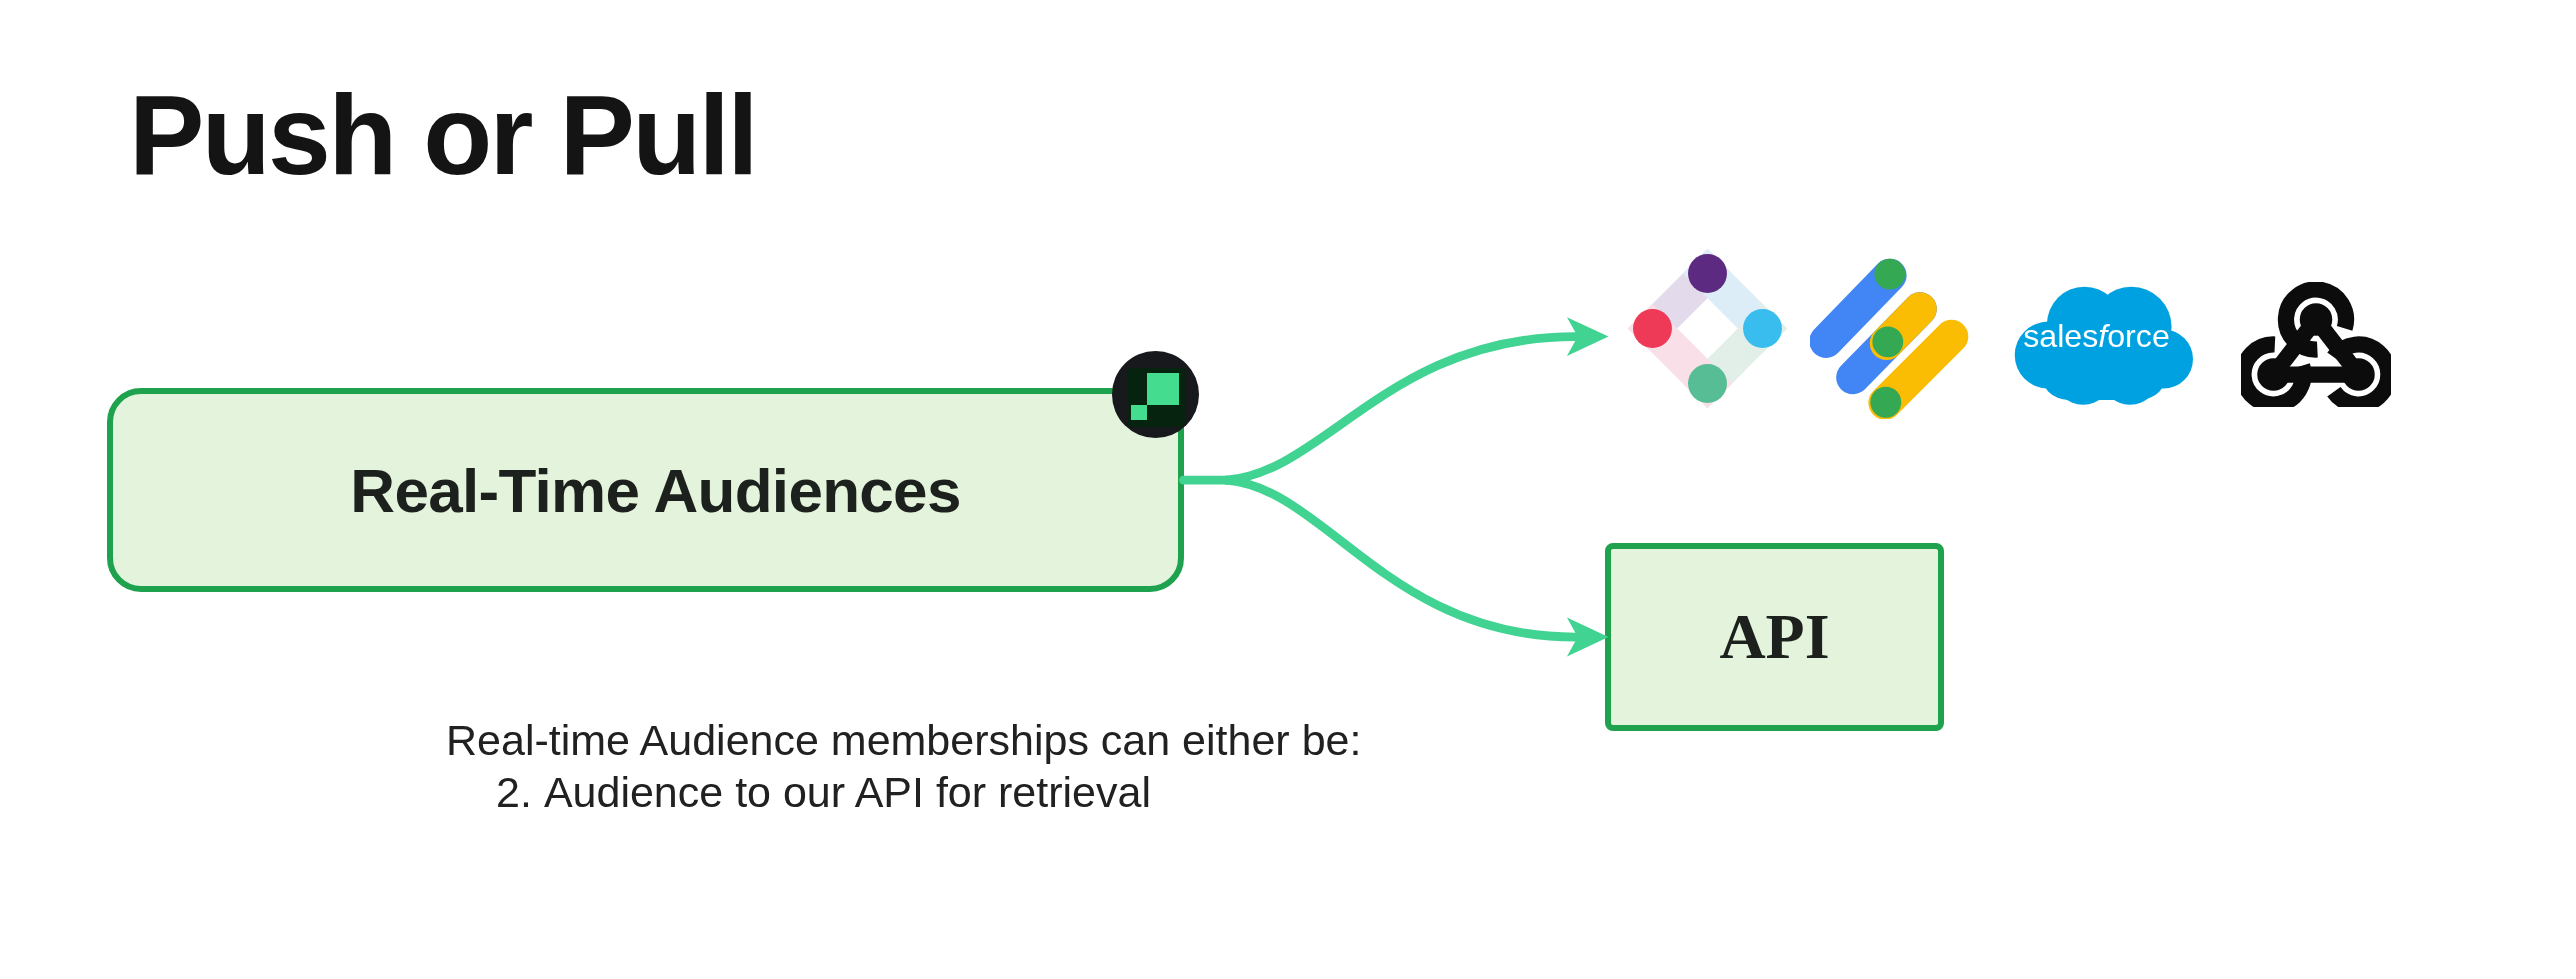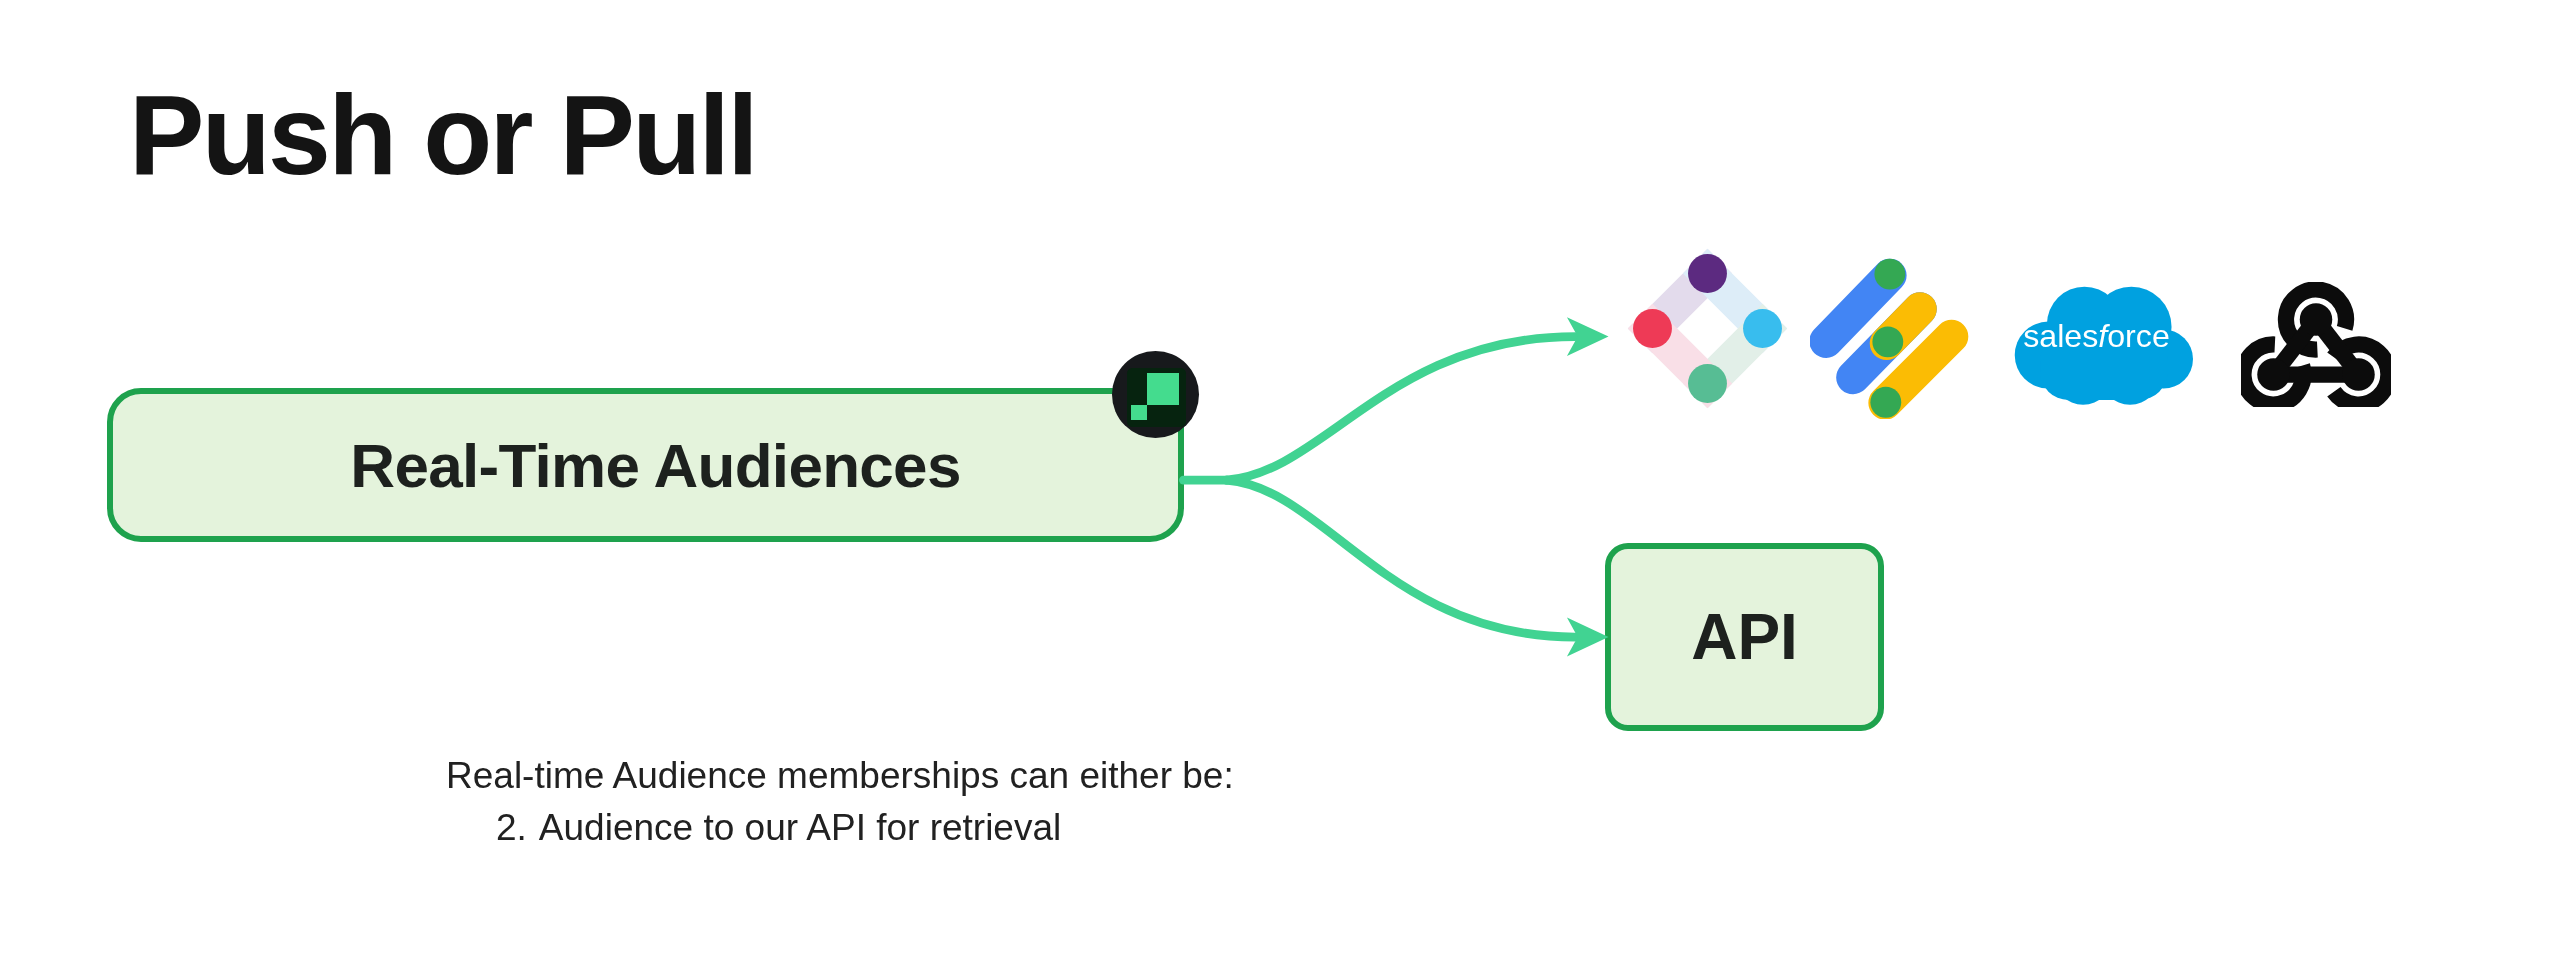--- a/index.html
+++ b/index.html
@@ -12,36 +12,36 @@
   .title{
     left:129px;top:79px;font-size:113px;font-weight:700;letter-spacing:-2.7px;
     color:var(--title_text,#141414);line-height:1;
   }
   
   .gbox{
     box-sizing:border-box;background:var(--box_fill_green);
     border:6px solid var(--box_border_green);
     display:flex;align-items:center;justify-content:center;
   }
-  .rta-box{left:107px;top:388px;width:1077px;height:154px;border-radius:34px;padding-left:20px;}
+  .rta-box{left:107px;top:388px;width:1077px;height:204px;border-radius:34px;padding-left:20px;}
   .rta-label{font-size:62px;font-weight:700;letter-spacing:-0.7px;color:var(--label_text);}
-  .api-box{left:1605px;top:543px;width:279px;height:188px;border-radius:23px;}
+  .api-box{left:1605px;top:543px;width:339px;height:188px;border-radius:8px;font-family:Liberation Serif, serif;}
   .api-label{font-size:64px;font-weight:700;color:var(--label_text);}
   
   .badge{
     left:1112px;top:351px;width:87px;height:87px;border-radius:50%;
     background:var(--badge_bg);
   }
   .badge .panel{position:absolute;left:14.8px;top:17.4px;width:59px;height:59px;border-radius:5.4px;background:var(--badge_panel);}
   .badge .sq-big{position:absolute;left:20px;top:4.7px;width:32px;height:32px;background:var(--badge_green);}
   .badge .sq-small{position:absolute;left:4.7px;top:37px;width:15.4px;height:14.8px;background:var(--badge_green);}
   
   .layer{left:0;top:0;width:2576px;height:979px;pointer-events:none;}
   
-  .notes{left:446px;top:714px;font-size:37px;line-height:52px;color:var(--body_text);margin-top:36px;}
+  .notes{left:446px;top:714px;font-size:43px;line-height:52px;color:var(--body_text);}
   .notes .item{padding-left:50px;}
   .notes .num{margin-right:12px;}
 </style>
 </head>
 <body>
 
 <div class="canvas">
 
   <div class="abs title">Push or Pull</div>
 

